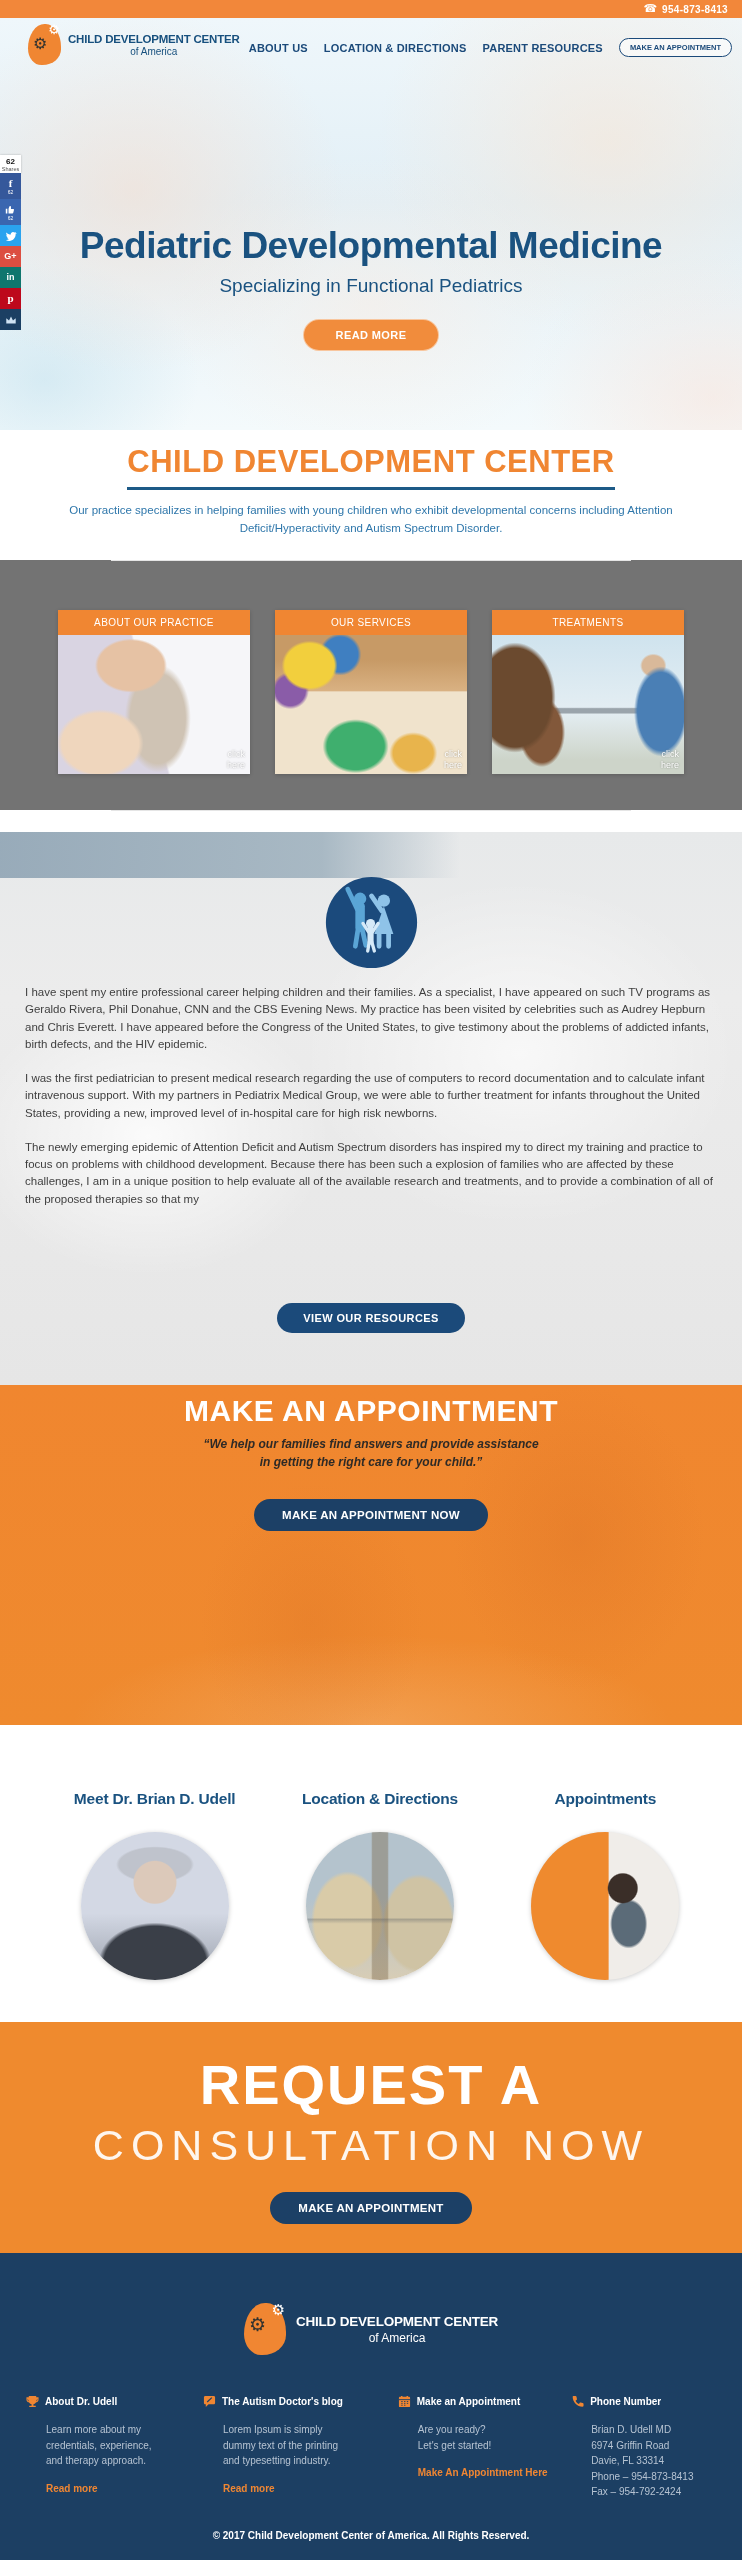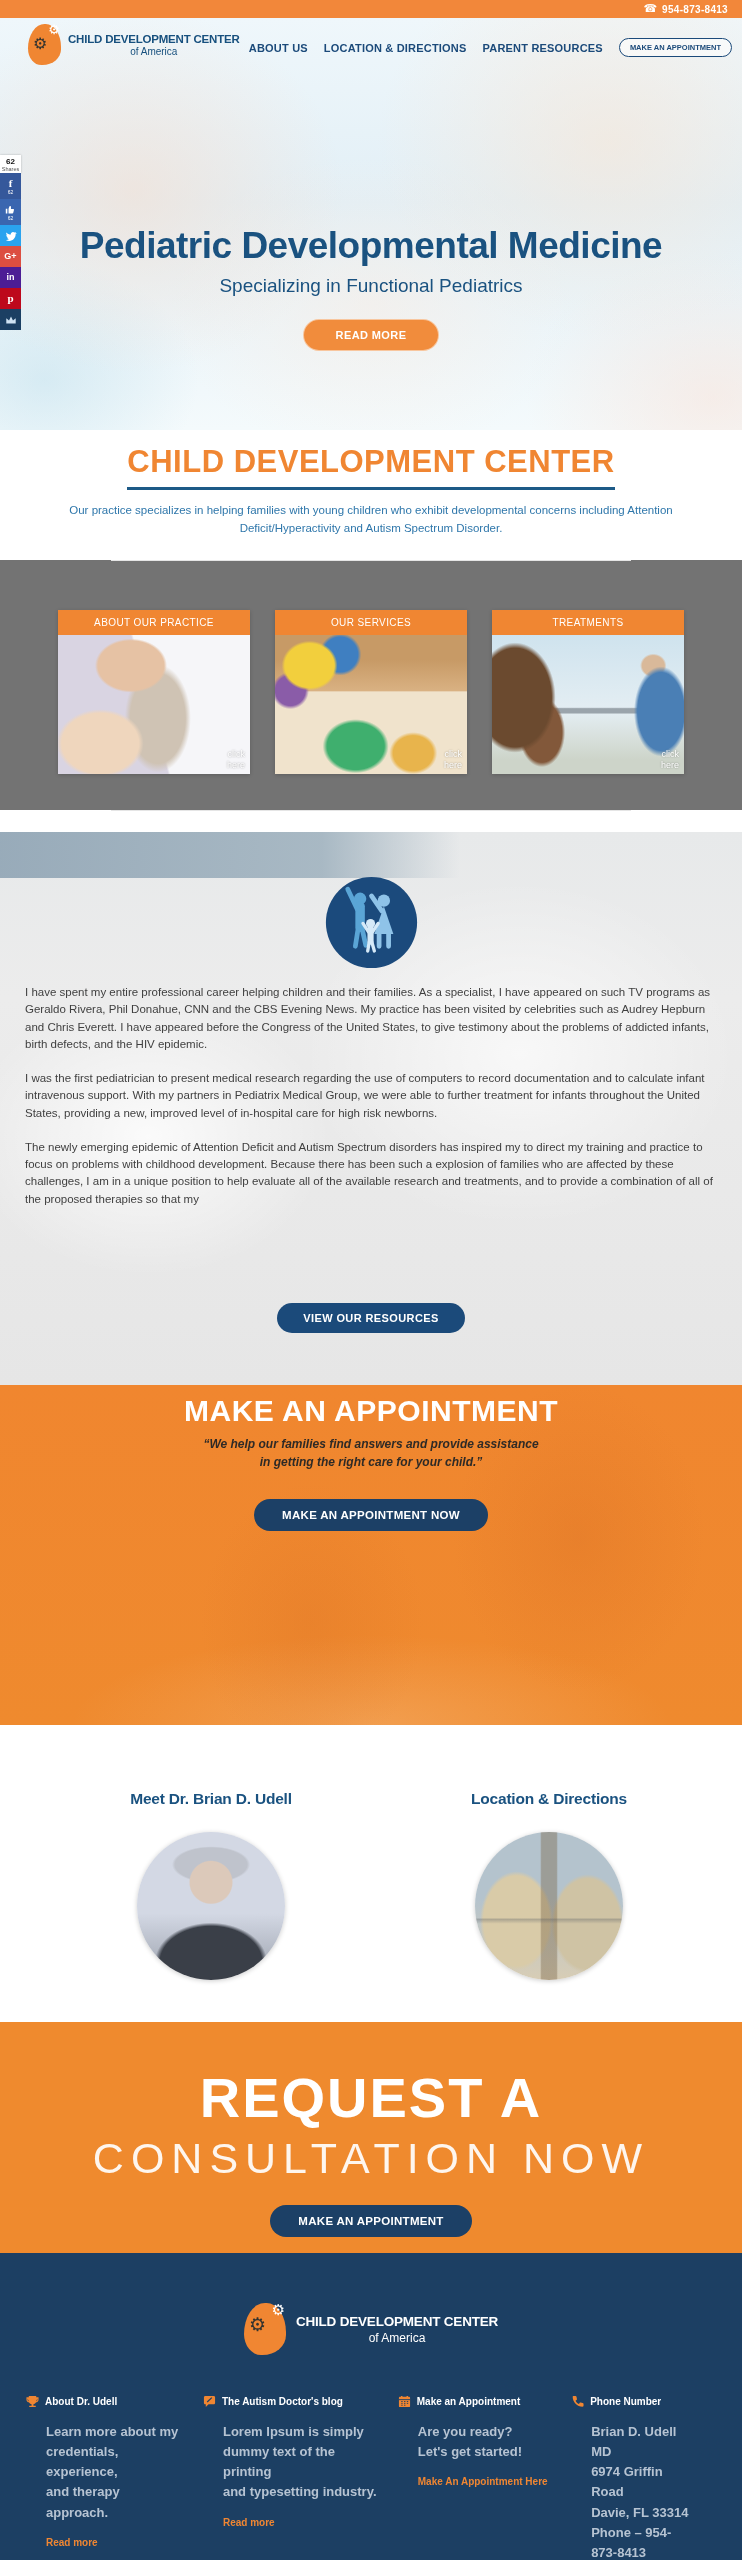--- a/index.html
+++ b/index.html
@@ -45,21 +45,21 @@
   
   .sharebar { position:absolute; left:0; top:155px; width:21px; z-index:50; }
   .share-count { background:#fff; box-shadow:0 0 2px rgba(0,0,0,.25); text-align:center; padding:2px 0 1px; }
   .share-count .n { font-size:8px; font-weight:bold; color:#111; display:block; }
   .share-count .s { font-size:5.5px; color:#555; display:block; }
   .tile { width:21px; height:21px; display:flex; flex-direction:column; align-items:center; justify-content:center; cursor:pointer; color:#fff; }
   .tile.tall { height:26px; }
   .tile .glyph { font-size:11px; font-weight:bold; line-height:1; font-family:"Liberation Serif", serif; }
   .tile .cnt { font-size:5px; line-height:1; margin-top:1px; }
   .t-fb{background:#35589b;} .t-like{background:#3a66b0;} .t-tw{background:#2aa3ef;}
-  .t-gp{background:#dc4e41;} .t-in{background:#4c1d95;align-items:center;} .t-pin{background:#bd081c;} .t-crown{background:#1b3f63;}
+  .t-gp{background:#dc4e41;} .t-in{background:#0f766e;align-items:center;} .t-pin{background:#bd081c;} .t-crown{background:#1b3f63;}
   .t-gp .glyph,.t-in .glyph { font-family:"Liberation Sans", sans-serif; font-size:9px; }
   
   .intro { height:130px; text-align:center; padding-top:14px; background:#fff; }
   .intro-title { font-size:31px; font-weight:bold; color:#f08632; letter-spacing:.5px; }
   .intro-underline { width:488px; height:3px; background:#1d5a87; margin:7px auto 12px; }
   .intro-text { width:610px; margin:0 auto; font-size:11.5px; line-height:1.55; color:#2f77ab; }
   
   .cards-sec { height:250px; background:#737373; }
   .divider { width:520px; margin:0 auto; border-top:1px solid #e5e5e5; }
   .cards-row { display:flex; justify-content:center; gap:25px; margin-top:49px; }
@@ -137,38 +137,38 @@
       linear-gradient(90deg, transparent 44%, rgba(120,100,70,.4) 45%, rgba(120,100,70,.4) 55%, transparent 56%),
       radial-gradient(ellipse 55px 75px at 28% 60%, #d9cba8 0 60%, transparent 66%),
       radial-gradient(ellipse 55px 75px at 76% 62%, #cfc3a4 0 60%, transparent 66%),
       linear-gradient(180deg,#b4c3cd 0 45%, #d8cdb5 100%); }
   .c-appt { background:
       radial-gradient(circle at 62% 38%, #3a2e28 0 11%, transparent 12%),
       radial-gradient(ellipse 30px 40px at 66% 62%, #5b6b78 0 55%, transparent 62%),
       linear-gradient(90deg, #ef8a2e 0 52%, #f0ede9 53%),
       #f0ede9; }
   
-  .consult { height:231px; background:#ef8a2e; text-align:center; padding-top:43px; }
+  .consult { height:231px; background:#ef8a2e; text-align:center; padding-top:30px; }
   .consult-l1 { color:#fff; font-size:56px; font-weight:bold; letter-spacing:2px; }
   .consult-l2 { color:rgba(255,255,255,.92); font-size:43px; font-weight:100; letter-spacing:7px; margin-top:4px;
       font-family:"Liberation Sans", sans-serif; }
   .consult-btn-row { margin-top:22px; }
   
   .footer { height:307px; background:#1c3f63; padding-top:50px; }
   .f-logo { display:flex; align-items:center; justify-content:center; gap:10px; }
   .f-logo .logo-head { width:42px; height:52px; }
   .f-logo .l1 { font-size:13.5px; font-weight:bold; color:#fff; letter-spacing:-.2px; white-space:nowrap; }
   .f-logo .l2 { font-size:12px; color:#fff; margin-top:2px; text-align:center; }
   .f-cols { display:flex; padding:0 26px; margin-top:40px; }
   .f-col { padding-right:20px; }
   .f-col.c1{ width:196px; } .f-col.c2{ width:216px; } .f-col.c3{ width:192px; } .f-col.c4{ width:160px; }
   .f-col-head { display:flex; align-items:center; gap:6px; }
   .f-col-head svg { flex:none; }
   .f-col-head .t { font-size:10px; font-weight:bold; color:#fff; white-space:nowrap; }
-  .f-col-body { margin:14px 0 0 20px; font-size:13px; line-height:1.55; color:#b6c3d2; white-space:pre-line;font-weight:bold; }
+  .f-col-body { margin:14px 0 0 20px; font-size:10px; line-height:1.55; color:#b6c3d2; white-space:pre-line; }
   .f-link { display:inline-block; margin:14px 0 0 20px; font-size:10px; font-weight:bold; color:#f08632; cursor:pointer; }
   .f-copy { text-align:center; margin-top:30px; font-size:10px; font-weight:bold; color:#fff; }
 </style>
 </head>
 <body>
 
 <div class="topbar">
   <span class="phone-ic">☎</span>
   <span class="phone-num">954-873-8413</span>
 </div>
@@ -311,20 +311,24 @@
 <div class="circles">
   <div class="circles-row">
     <div class="circle-col">
       <h3>Meet Dr. Brian D. Udell</h3>
       <div class="circle-img c-dr"></div>
     </div>
     <div class="circle-col">
       <h3>Location &amp; Directions</h3>
       <div class="circle-img c-building"></div>
     </div>
+    <div class="circle-col">
+      <h3>Appointments</h3>
+      <div class="circle-img c-appt"></div>
+    </div>
   </div>
 </div>
 
 <div class="consult">
   <div class="consult-l1">REQUEST A</div>
   <div class="consult-l2">CONSULTATION NOW</div>
   <div class="consult-btn-row">
     <span class="btn-navy-lg">MAKE AN APPOINTMENT</span>
   </div>
 </div>

